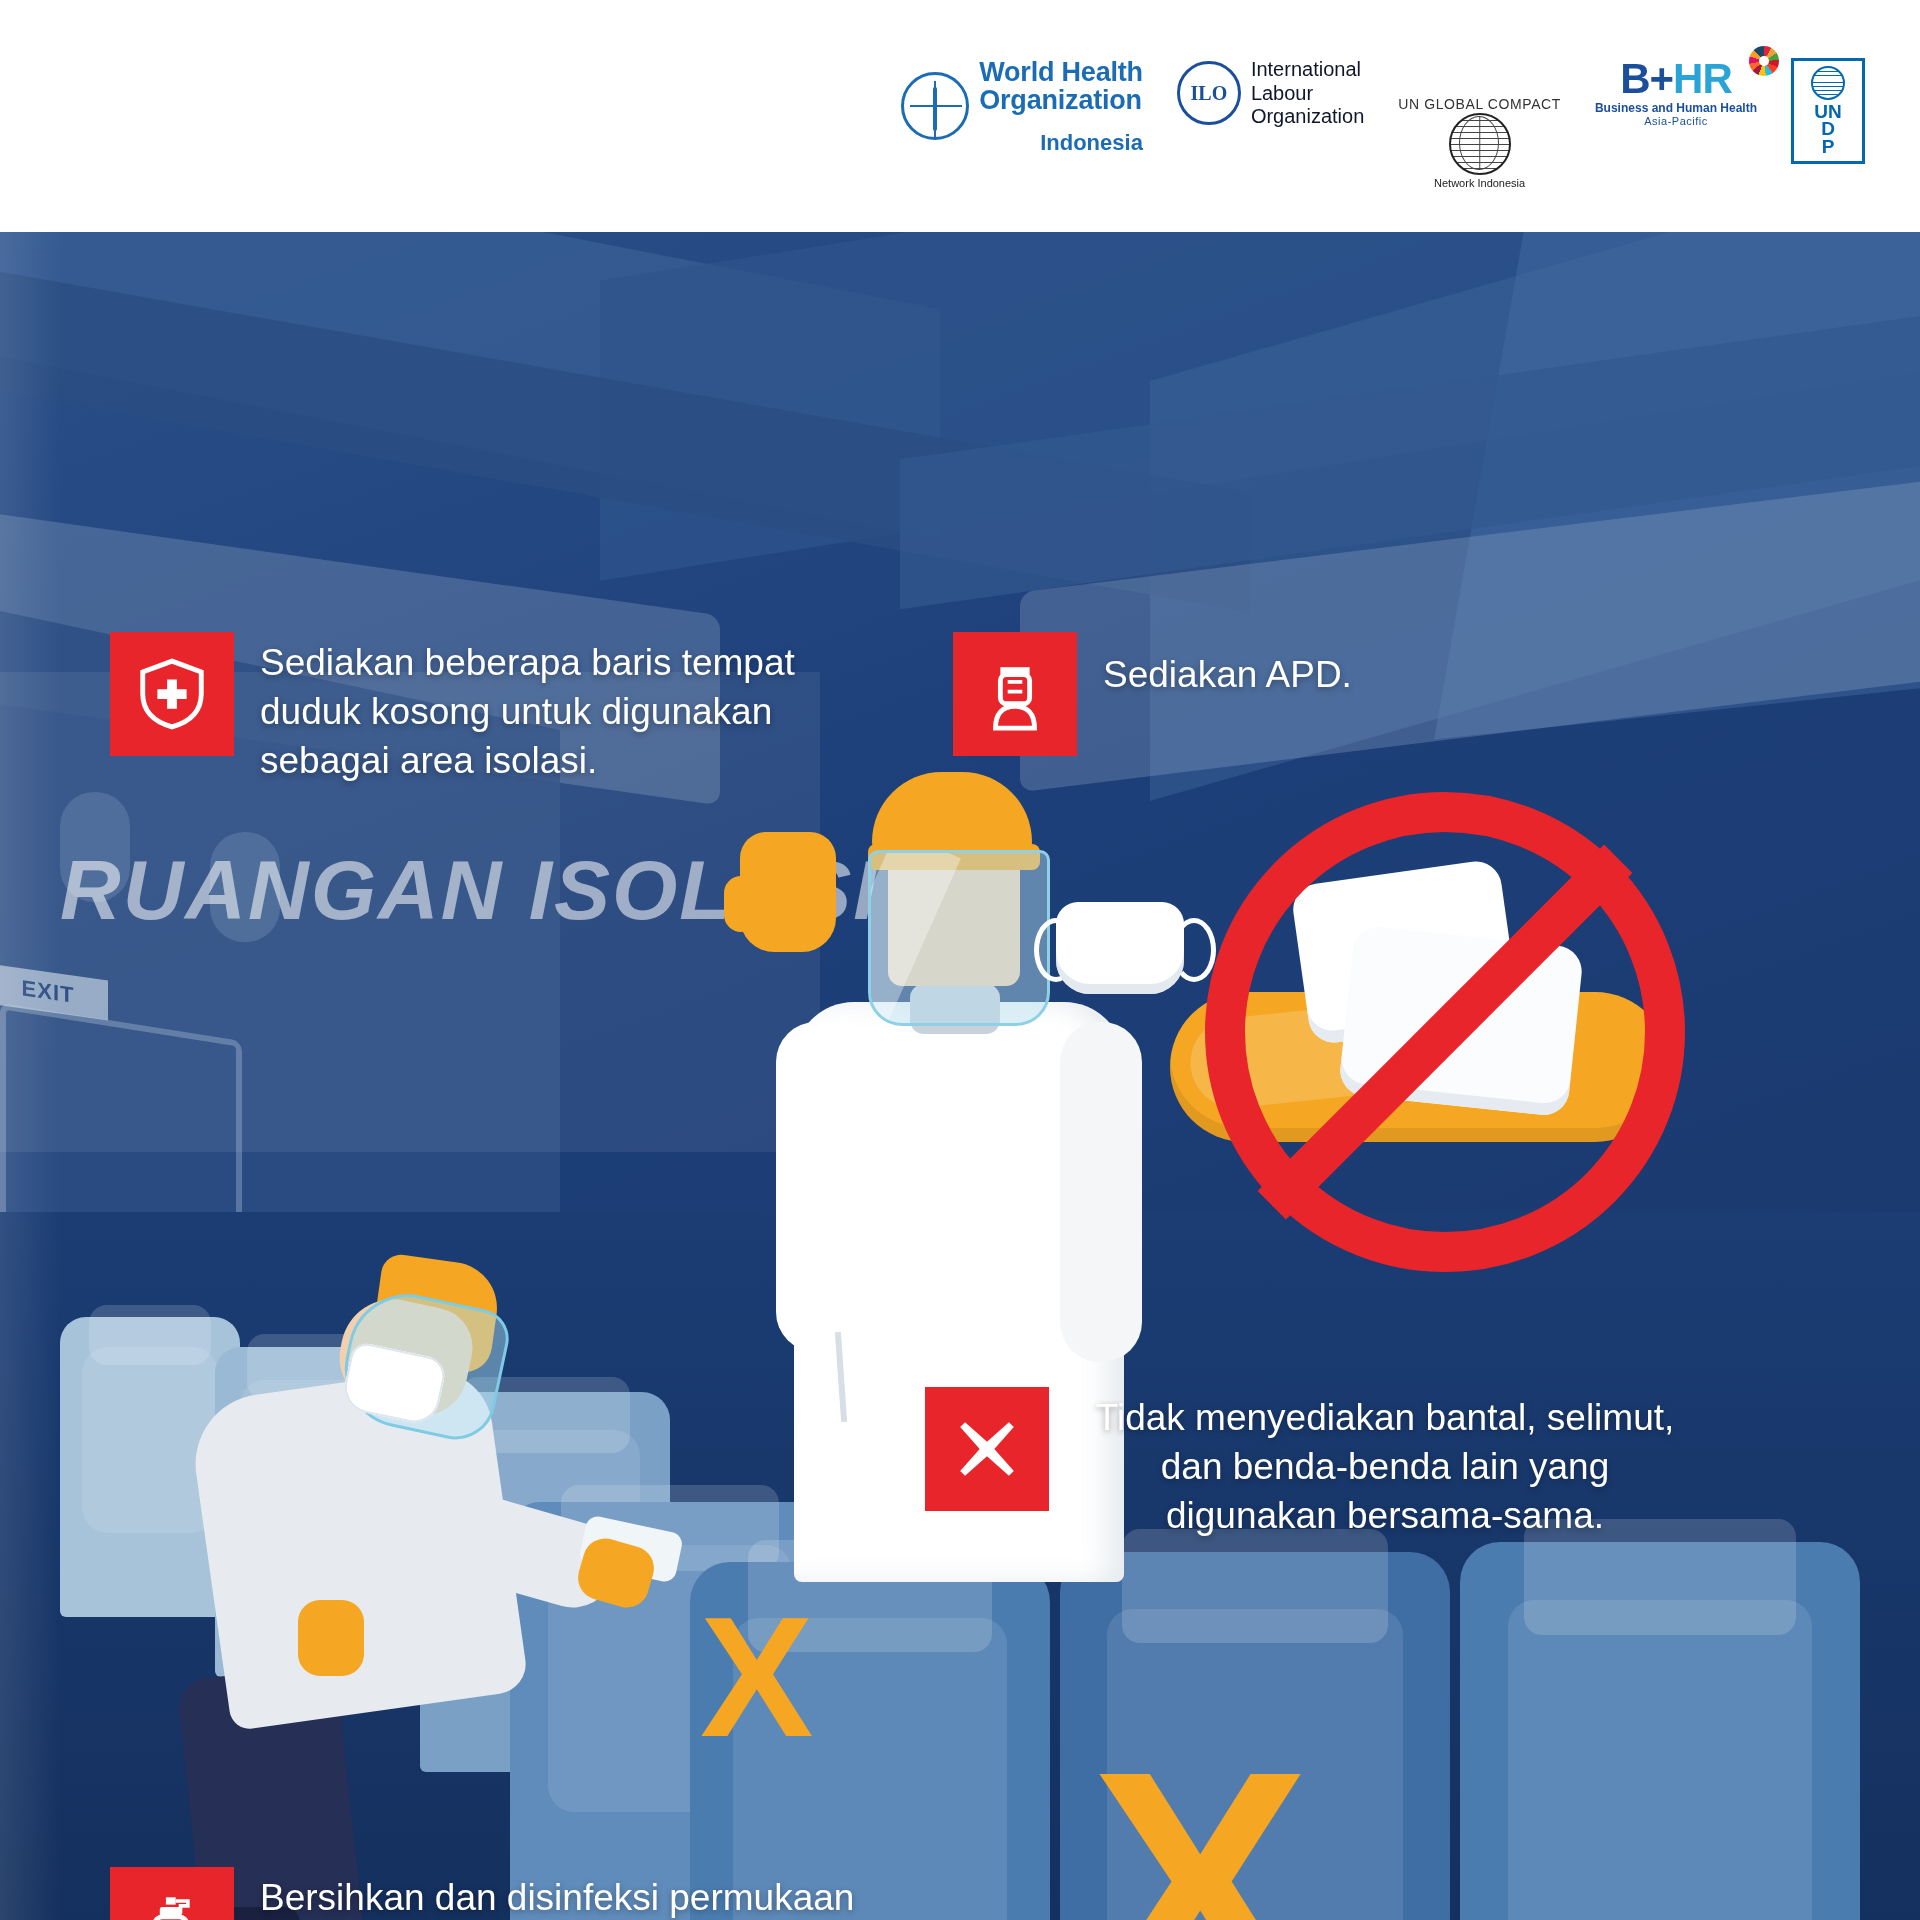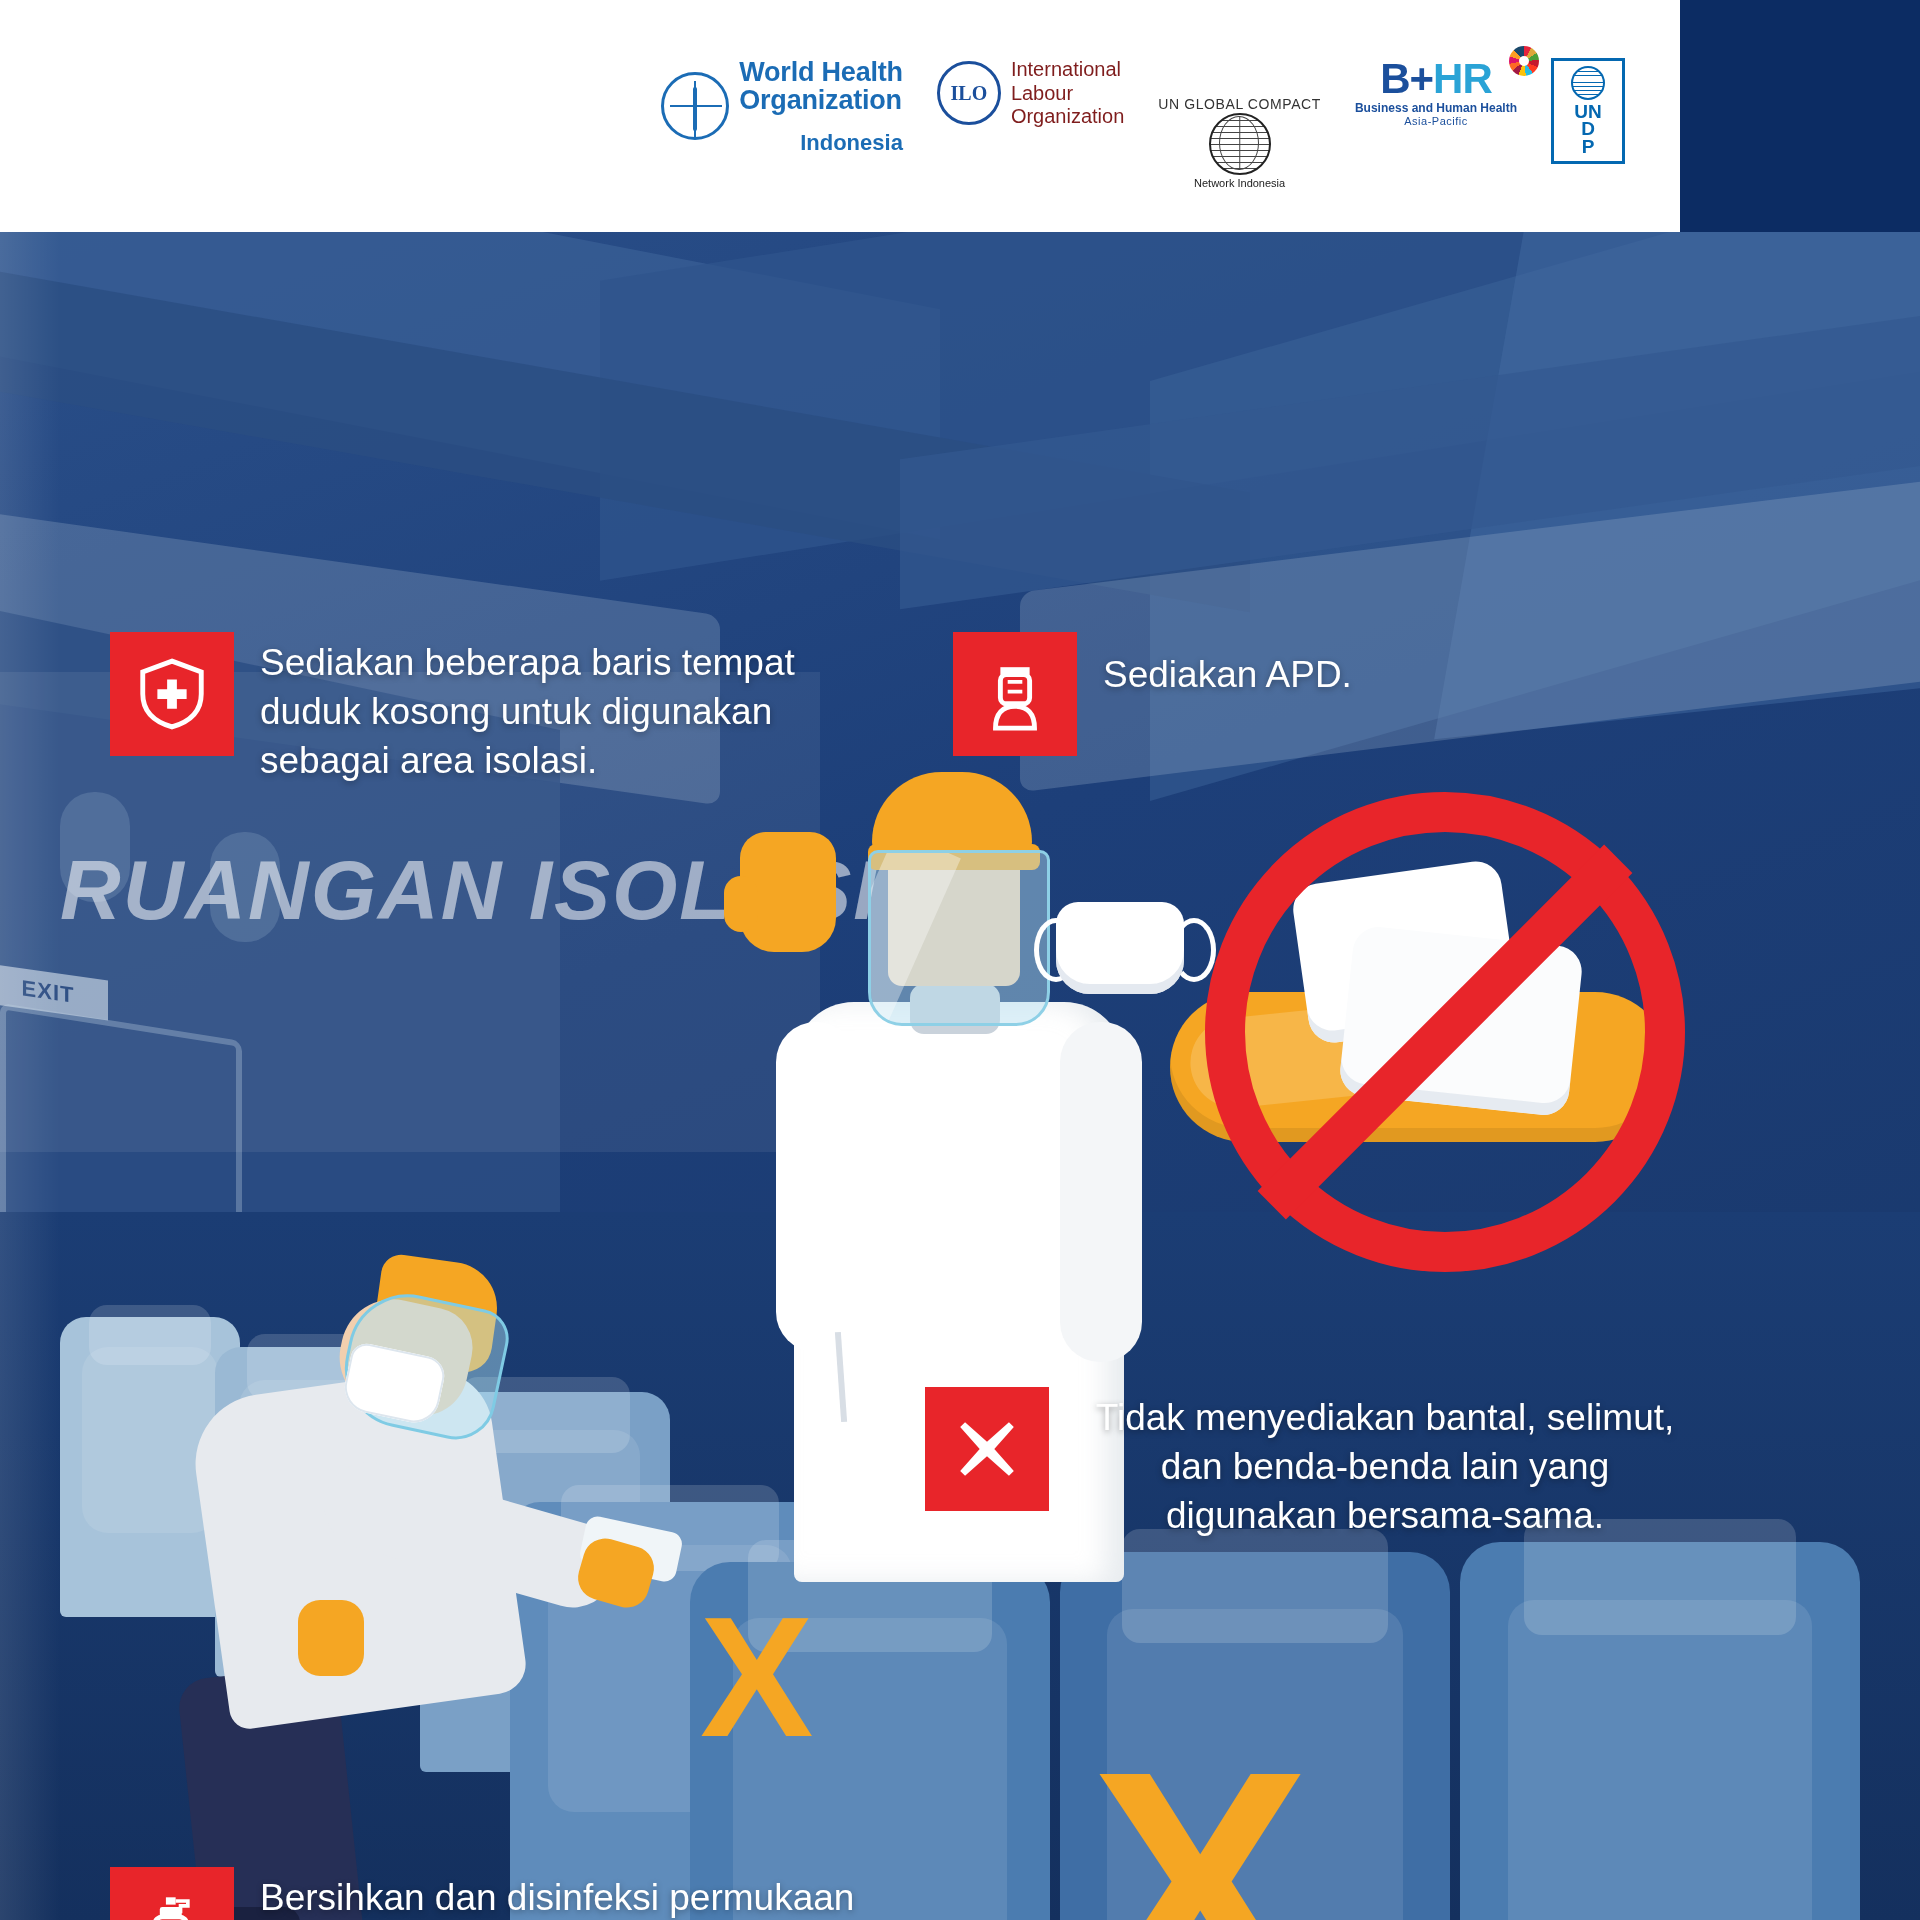--- a/index.html
+++ b/index.html
@@ -18,21 +18,21 @@
     width: 1920px;
     height: 1920px;
     overflow: hidden;
     background: #0c2c63;
   }
 
   
   .header {
     position: absolute;
     left: 0; top: 0;
-    width: 1680px;
+    width: 1920px;
     height: 232px;
     background: #ffffff;
     z-index: 60;
   }
   .logo-strip {
     position: absolute;
     right: 55px;
     top: 58px;
     display: flex;
     align-items: flex-start;
@@ -103,21 +103,21 @@
     display: flex;
     align-items: center;
     justify-content: center;
     font-size: 20px;
     font-weight: bold;
     color: #1b4f9c;
     font-family: "Liberation Serif", serif;
   }
   .ilo-text {
     font-size: 20px;
-    color: #7f1d1d;
+    color: #0f172a;
     line-height: 1.18;
   }
 
   
   .ungc {
     text-align: center;
     color: #222;
   }
   .ungc-top {
     font-size: 14px;

